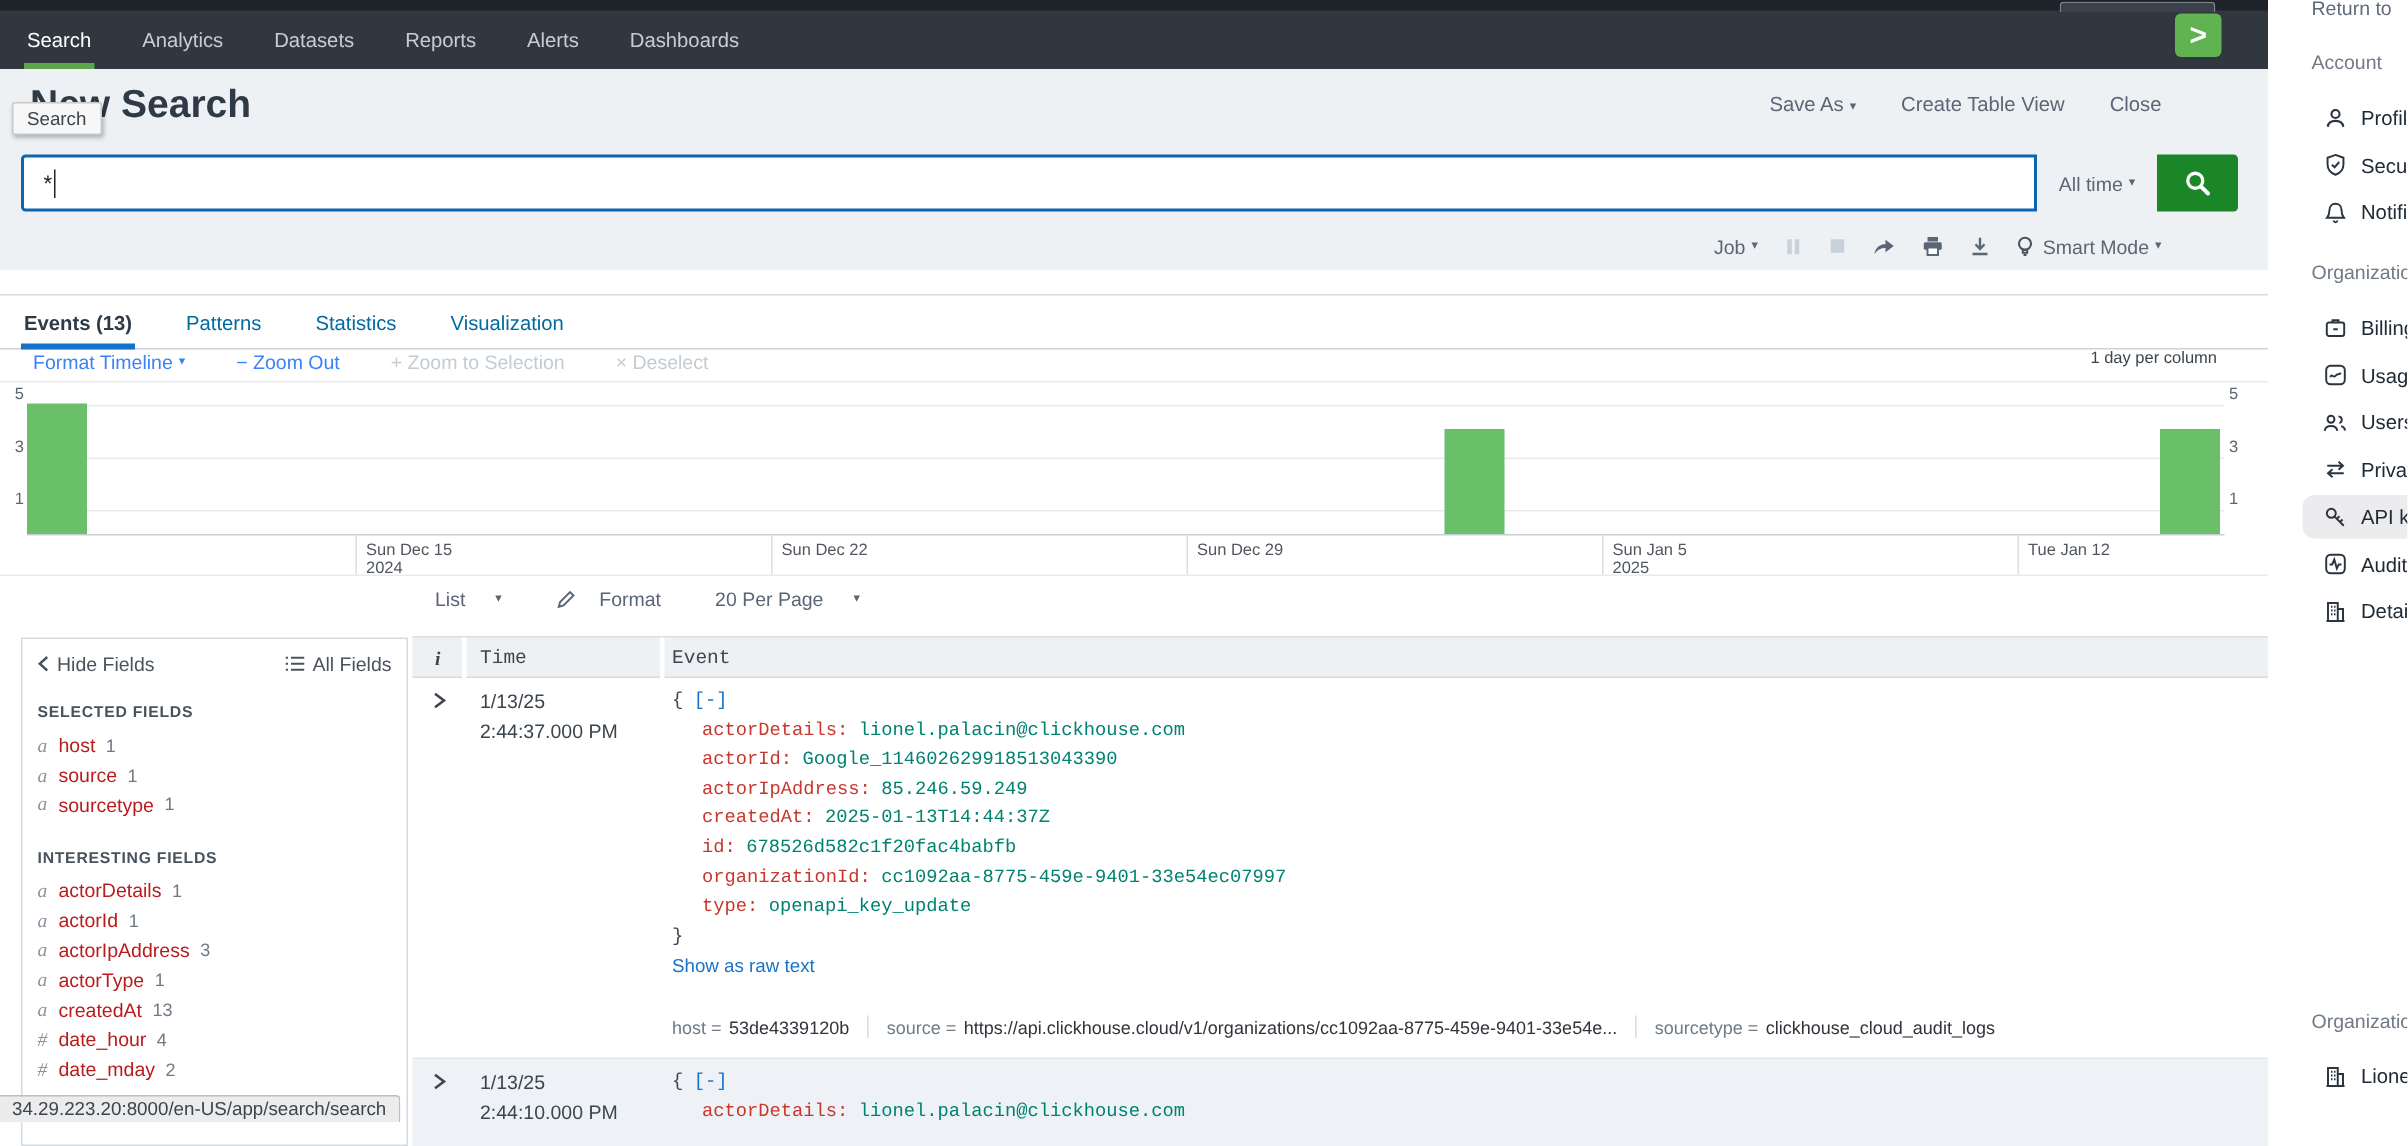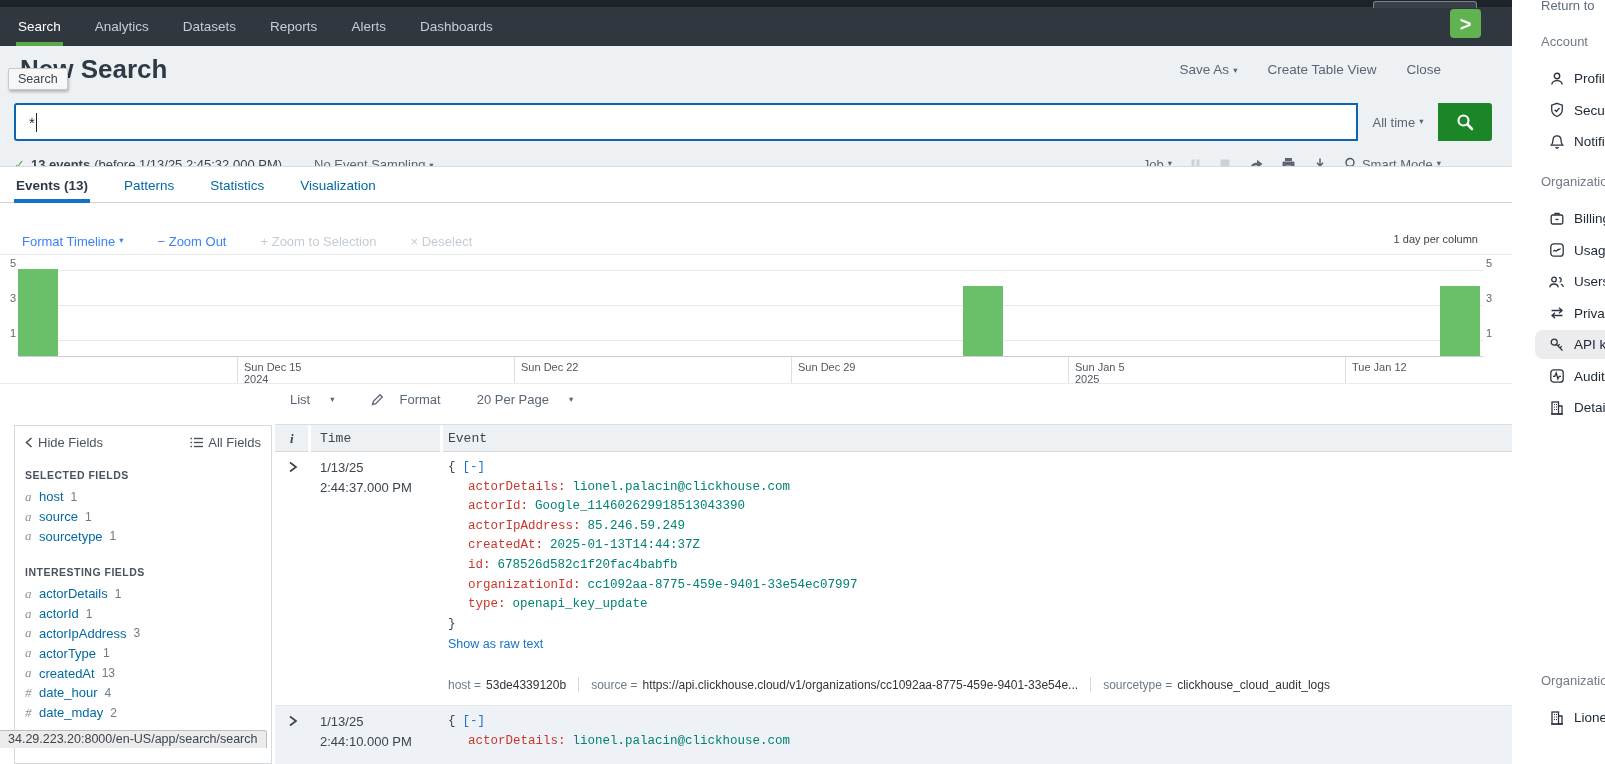--- a/index.html
+++ b/index.html
@@ -46,21 +46,21 @@
   .chk { color:#53a051; font-size:13px; margin-right:6px; }
   .chk::after { content:"\2713"; }
   .ev-bold { font-weight:bold; margin-right:4px; }
   .sampling { margin-left:32px; color:#5a6675; cursor:pointer; }
   .job-right { position:absolute; right:71px; top:0; height:28px; display:flex; align-items:center; column-gap:17px; }
   .jr { font-size:13px; color:#5a6675; cursor:pointer; display:flex; align-items:center; }
   .icon-btn { display:flex; align-items:center; cursor:pointer; }
   .cr { display:inline-block; font-size:8.5px; color:inherit; margin-left:4px; transform:translateY(-1px); }
   .cr::after { content:"\25BE"; }
 
-  .tabs-row { position:absolute; left:0; top:166px; width:1512px; height:37px; background:#fff; border-top:1px solid #d8dde2; border-bottom:1px solid #ccd3da;padding-left:43px; }
+  .tabs-row { position:absolute; left:0; top:196px; width:1512px; height:37px; background:#fff; border-top:1px solid #d8dde2; border-bottom:1px solid #ccd3da;padding-left:43px; }
   .tabs { position:absolute; left:14px; top:0; height:36px; display:flex; column-gap:32px; }
   .tab { font-size:13.5px; color:#0369a1; display:flex; align-items:center; position:relative; cursor:pointer; padding:0 2px; }
   .tab.active { color:#2f3a47; font-weight:bold; }
   .tab.active::after { content:""; position:absolute; left:0; right:0; bottom:0; height:4px; background:#1273c8; }
 
   .tl-toolbar { position:absolute; left:0; top:228px; width:1512px; height:27px; border-bottom:1px solid #e6eaed; }
   .tlt-items { position:absolute; left:22px; top:0; height:26px; display:flex; align-items:center; column-gap:34px; font-size:13px; }
   .tlt { color:#3b82f6; cursor:pointer; display:flex; align-items:center; }
   .tlt.disabled { color:#c3ccd4; cursor:default; }
   .scale-note { position:absolute; right:34px; top:5px; font-size:11px; color:#3c444d; }
@@ -79,21 +79,21 @@
   .rt { display:flex; align-items:center; cursor:pointer; column-gap:16px; }
 
   
   .fields-panel { position:absolute; left:14px; top:425px; width:258px; height:339px; background:#fff; border:1px solid #d4dade; }
   .fp-header { position:absolute; left:0; top:0; width:100%; height:32px; display:flex; align-items:center; justify-content:space-between; padding:0 10px; }
   .fp-link { font-size:13px; color:#49535e; cursor:pointer; display:flex; align-items:center; column-gap:5px; }
   .fp-sect { position:absolute; left:10px; font-size:10.5px; font-weight:bold; letter-spacing:.5px; color:#49535e; }
   .fp-list { position:absolute; left:10px; right:4px; }
   .frow { height:19.8px; display:flex; align-items:center; font-size:13px; cursor:pointer; }
   .ftype { width:14px; font-style:italic; font-family:"Liberation Serif","DejaVu Serif",serif; color:#8a939e; font-size:13px; }
-  .fname { color:#0369a1; margin-right:7px; }
+  .fname { color:#b91c1c; margin-right:7px; }
   .fcount { color:#6e7b86; font-size:12px; }
 
   
   .events-table { position:absolute; left:275px; top:424px; width:1237px; height:340px; }
   .thead { position:absolute; left:0; top:0; width:100%; height:28px; background:#eef1f3; border-top:1px solid #d9dee3; border-bottom:1px solid #d4dade; }
   .th { position:absolute; top:0; height:27px; display:flex; align-items:center; font-size:13px; color:#3c444d;font-family:Liberation Mono, monospace; }
   .th-i { left:15px; font-style:italic; font-family:"Liberation Serif","DejaVu Serif",serif; font-weight:bold; }
   .th-time { left:45px; }
   .th-event { left:173px; }
   .th-gap { position:absolute; top:0; width:3px; height:27px; background:#fff; }
@@ -176,26 +176,20 @@
     <button class="search-btn">
       <span>
         <svg width="20" height="20" viewBox="0 0 20 20">
             <circle cx="8.5" cy="8.5" r="5" fill="none" stroke="#fff" stroke-width="2.2"></circle>
             <line x1="12.5" y1="12.5" x2="17" y2="17" stroke="#fff" stroke-width="2.6" stroke-linecap="round"></line>
           </svg>
       </span>
     </button>
 
     <div class="job-row">
-      <div class="job-left">
-        <span class="chk"></span>
-        <span class="ev-bold">13 events</span>
-        <span>(before 1/13/25 2:45:32.000 PM)</span>
-        <span class="sampling"><span>No Event Sampling</span><span class="cr"></span></span>
-      </div>
       <div class="job-right">
         <div class="jr">
             <span>Job</span>
             <span class="cr"></span>
           </div>
         <span class="icon-btn">
           <svg width="13" height="13" viewBox="0 0 13 13">
               <rect x="2.5" y="1.5" width="3" height="10" fill="#c9d1d9"></rect>
               <rect x="7.5" y="1.5" width="3" height="10" fill="#c9d1d9"></rect>
             </svg>

